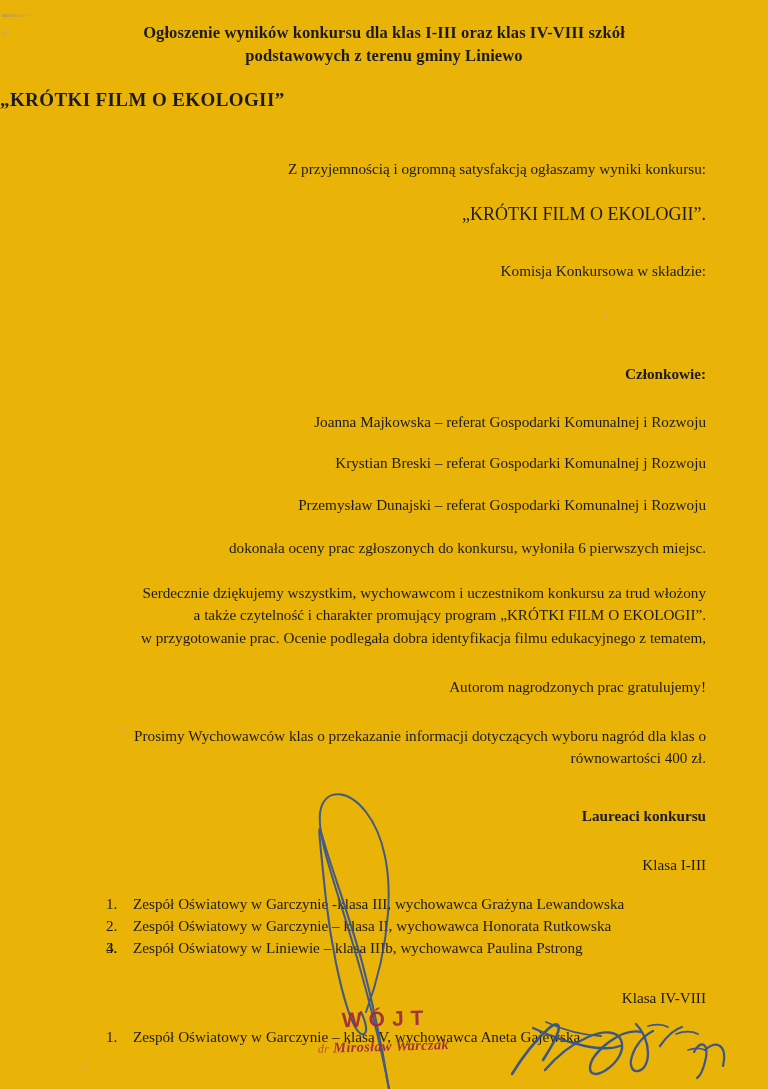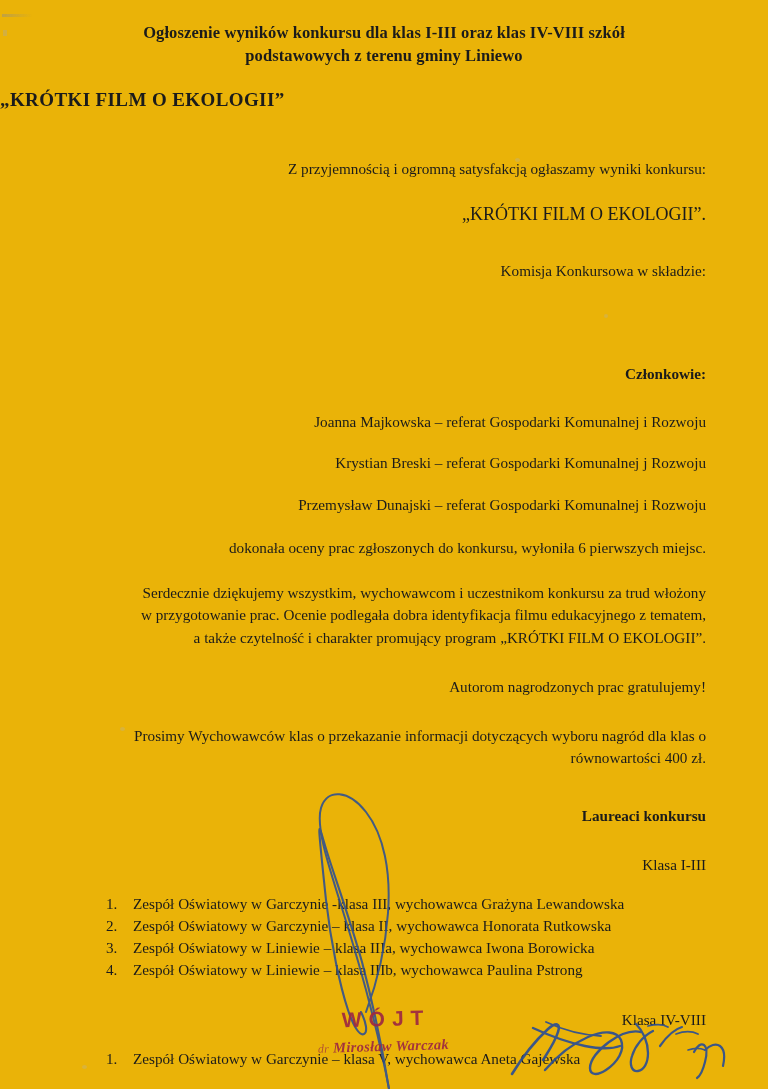--- a/index.html
+++ b/index.html
@@ -226,22 +226,22 @@
 
       <div class="sp-11"></div>
       <p class="para member">Przemysław Dunajski – referat Gospodarki Komunalnej i Rozwoju</p>
 
       <div class="sp-7"></div>
       <p class="para">dokonała oceny prac zgłoszonych do konkursu, wyłoniła 6 pierwszych miejsc.</p>
 
       <div class="sp-9"></div>
       <div class="block-para">
         <p class="para">Serdecznie dziękujemy wszystkim, wychowawcom i uczestnikom konkursu za trud włożony</p>
+        <p class="para">a także czytelność i charakter promujący program „KRÓTKI FILM O EKOLOGII”.</p>
         <p class="para">w przygotowanie prac. Ocenie podlegała dobra identyfikacja filmu edukacyjnego z tematem,</p>
-        <p class="para">a także czytelność i charakter promujący program „KRÓTKI FILM O EKOLOGII”.</p>
       </div>
 
       <div class="sp-12"></div>
       <p class="para">Autorom nagrodzonych prac gratulujemy!</p>
 
       <div class="sp-12"></div>
       <div class="block-para">
         <p class="para">Prosimy Wychowawców klas o przekazanie informacji dotyczących wyboru nagród dla klas o</p>
         <p class="para">równowartości 400 zł.</p>
       </div>
@@ -249,21 +249,21 @@
       <div class="sp-5"></div>
       <p class="para bold-head">Laureaci konkursu</p>
 
       <div class="sp-12"></div>
       <p class="para">Klasa I-III</p>
 
       <div class="sp-13"></div>
       <ol class="award-list">
         <li><span class="num">1.</span><span>Zespół Oświatowy w Garczynie -klasa III, wychowawca Grażyna Lewandowska</span></li>
         <li><span class="num">2.</span><span>Zespół Oświatowy w Garczynie – klasa II, wychowawca Honorata Rutkowska</span></li>
-        <li><span class="num">3.</span><span>Zespół Oświatowy w Liniewie – klasa IIIa, wychowawca Iwona Borowicka</span></li>
+        <li><span class="num">3.</span></li>
         <li><span class="num">4.</span><span>Zespół Oświatowy w Liniewie – klasa IIIb, wychowawca Paulina Pstrong</span></li>
       </ol>
 
       <div class="sp-4"></div>
       <p class="para">Klasa IV-VIII</p>
 
       <div class="sp-13"></div>
       <ol class="award-list">
         <li><span class="num">1.</span><span>Zespół Oświatowy w Garczynie – klasa V, wychowawca Aneta Gajewska</span></li>
 

